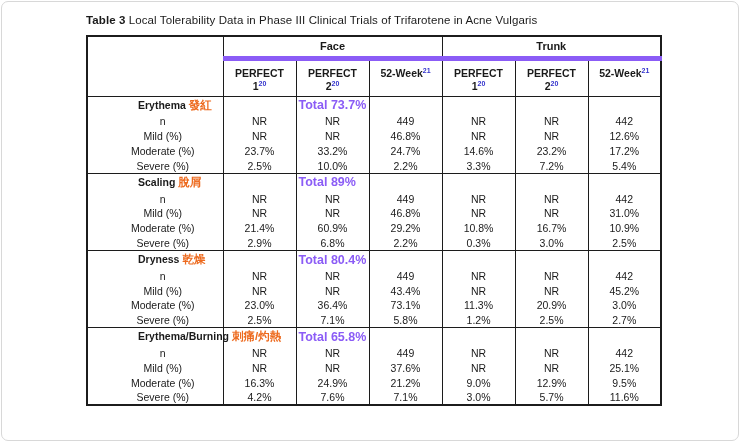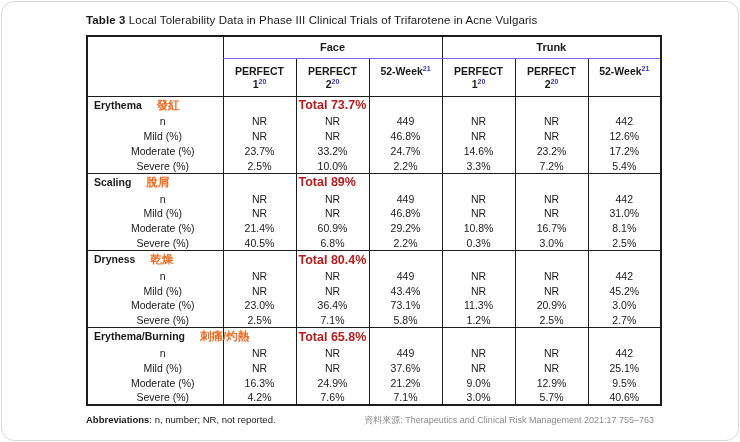--- a/index.html
+++ b/index.html
@@ -1,37 +1,37 @@
 <!DOCTYPE html>
 <html><head>
 <meta charset="utf-8">
 <style>
   * { margin:0; padding:0; box-sizing:border-box; }
   html,body { background:#ffffff; }
   body { width:740px; height:442px; font-family:"Liberation Sans", sans-serif; color:#1a1a1a; position:relative; overflow:hidden; }
-  .page { position:absolute; left:1px; top:1px; width:738px; height:440px; background:#fff; border:1px solid #d8d8d8; border-radius:13px; }
+  .page { position:absolute; left:1px; top:1px; width:738px; height:440px; background:#fff; border:1px solid #d8d8d8; border-radius:7px; }
   .title { position:absolute; left:84px; top:12px; font-size:11.5px; letter-spacing:0.1px; white-space:nowrap; }
   .title .b { font-weight:bold; }
 
   table.tol { position:absolute; left:84px; top:33px; width:574px; border-collapse:collapse; table-layout:fixed; border:2px solid #1c1c1c; }
   col.lblcol { width:136px; }
   col.datacol { width:73px; }
   th, td { border-left:1px solid #1c1c1c; font-size:10.5px; overflow:visible; }
-  tr.groups th { height:22px; font-size:11px; font-weight:bold; text-align:center; vertical-align:middle; border-bottom:1px solid #8b5cf6; }
+  tr.groups th { height:22px; font-size:11px; font-weight:bold; text-align:center; vertical-align:middle; border-bottom:5px solid #8b5cf6; }
   tr.subhead th { height:38px; font-weight:bold; font-size:10.5px; text-align:center; vertical-align:top; padding-top:6px; line-height:13px; }
   sup.ref { color:#3333cc; font-size:7px; font-weight:bold; vertical-align:super; line-height:0; }
   td.corner { border-bottom:1px solid #1c1c1c; }
 
   tr.sec-head td { border-top:1px solid #1c1c1c; height:18px; vertical-align:middle; }
   tr.d td { height:14.8px; vertical-align:middle; text-align:center; }
   td.lbl { text-align:left; padding-left:6px; white-space:nowrap; }
-  td.lbl .en { font-weight:bold; font-size:10.5px; }
-  td.lbl .zh { font-weight:bold; font-size:11.5px; color:#ed6a1e; padding-left:15px; }
+  td.lbl .en { font-weight:bold; font-size:10.5px;margin-left:44px; }
+  td.lbl .zh { font-weight:bold; font-size:11.5px; color:#ed6a1e; padding-left:3px; }
   td.lbl.sub { padding-left:15px; font-size:10.5px; font-weight:normal; }
-  td.total { text-align:left; padding-left:2px; font-weight:bold; font-size:12.5px; color:#b91c1c; white-space:nowrap; }
+  td.total { text-align:left; padding-left:2px; font-weight:bold; font-size:12.5px; color:#8b5cf6; white-space:nowrap; }
 
   .footer-abbrev { position:absolute; left:84px; top:412px; font-size:9.5px; }
   .footer-abbrev .b { font-weight:bold; }
   .footer-src { position:absolute; right:84px; top:412px; font-size:9px; color:#8c8c8c; }
 </style>
 </head>
 <body>
 
 <div class="page">
 
@@ -158,25 +158,25 @@
           <td>NR</td>
           <td>31.0%</td>
         </tr>
       <tr class="d">
           <td class="lbl sub">Moderate (%)</td>
           <td>21.4%</td>
           <td>60.9%</td>
           <td>29.2%</td>
           <td>10.8%</td>
           <td>16.7%</td>
-          <td>8.1%</td>
-        </tr>
-      <tr class="d">
-          <td class="lbl sub">Severe (%)</td>
-          <td>40.5%</td>
+          <td>10.9%</td>
+        </tr>
+      <tr class="d">
+          <td class="lbl sub">Severe (%)</td>
+          <td>2.9%</td>
           <td>6.8%</td>
           <td>2.2%</td>
           <td>0.3%</td>
           <td>3.0%</td>
           <td>2.5%</td>
         </tr>
 
       <tr class="sec-head">
         <td class="lbl"><span class="en">Dryness</span><span class="zh">乾燥</span></td>
         <td></td>
@@ -259,23 +259,19 @@
           <td>12.9%</td>
           <td>9.5%</td>
         </tr>
       <tr class="d">
           <td class="lbl sub">Severe (%)</td>
           <td>4.2%</td>
           <td>7.6%</td>
           <td>7.1%</td>
           <td>3.0%</td>
           <td>5.7%</td>
-          <td>40.6%</td>
+          <td>11.6%</td>
         </tr>
     </tbody>
   </table>
 
-  <div class="footer-abbrev">
-    <span class="b">Abbreviations</span><span>: n, number; NR, not reported.</span>
-  </div>
-  <div class="footer-src">資料來源: Therapeutics and Clinical Risk Management 2021:17 755–763</div>
 
 </div>
 
 </body></html>

